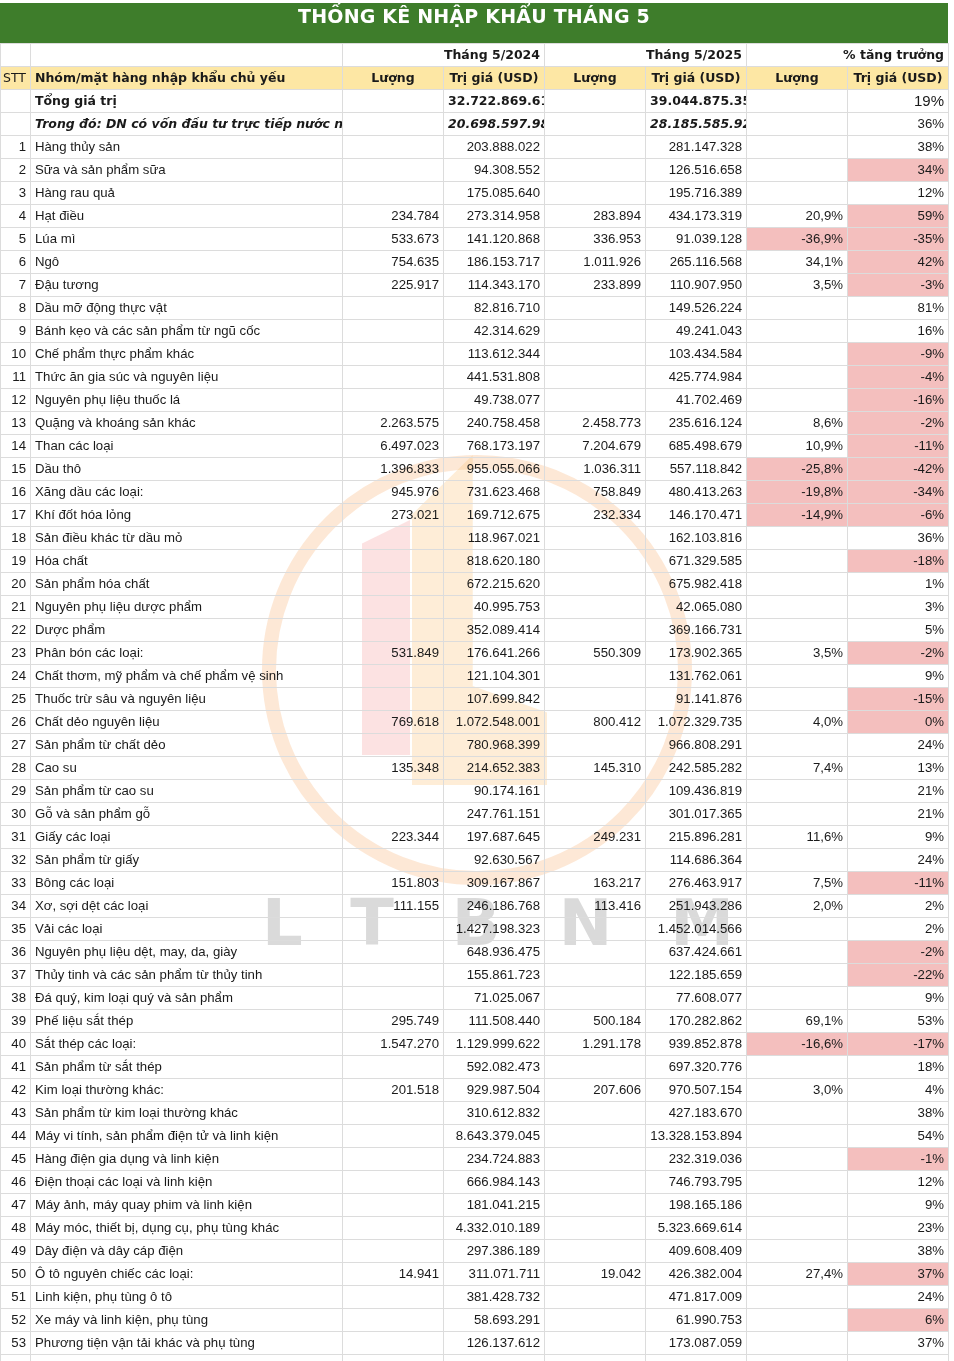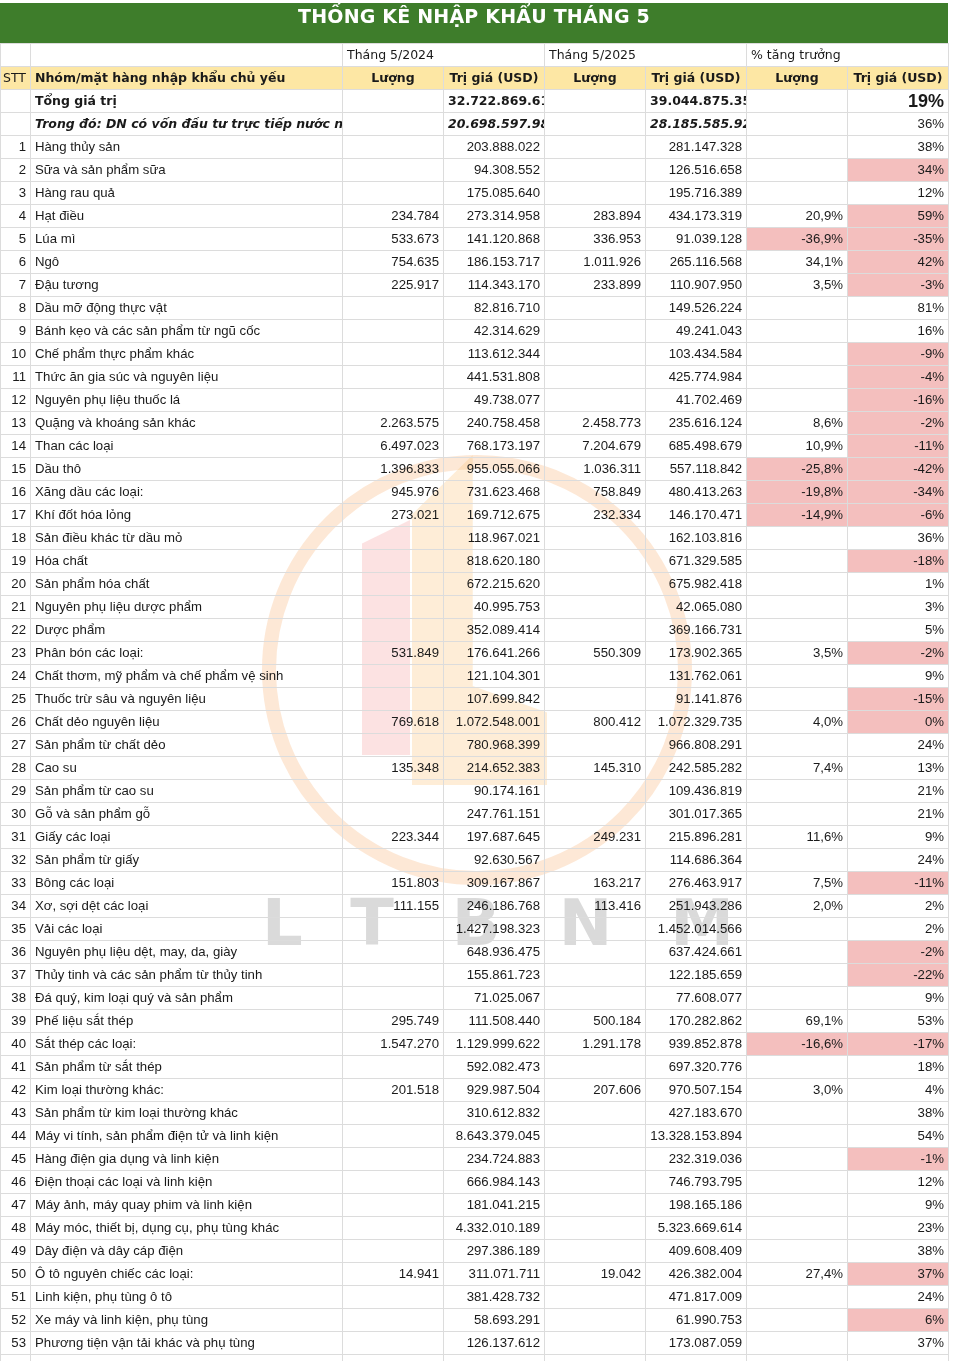--- a/index.html
+++ b/index.html
@@ -8,26 +8,26 @@
   .sheet { position: absolute; left: 0; top: 3px; width: 948px; }
   .title-bar { height: 40px; background: #3e7d2b; color: #ffffff; font-weight: bold;
                font-size: 19px; text-align: center; line-height: 27px; letter-spacing: 0.2px;
                font-family: "DejaVu Sans", sans-serif; }
   table { border-collapse: collapse; table-layout: fixed; width: 948px; position: relative; z-index: 2; }
   td { border: 1px solid #dcdcdc; height: 22px; padding: 0 4px; font-size: 13.2px;
        white-space: nowrap; overflow: hidden; line-height: 22px; }
   .c-stt { width: 22px; text-align: right; }
   .c-name { width: 304px; text-align: left; }
   .c-num { width: 93px; text-align: right; }
-  tr.group td { font-size: 13.5px; text-align: left; font-family: "DejaVu Sans", sans-serif; font-size: 12.5px; }
+  tr.group td { font-size: 13.5px; text-align: right; font-family: "DejaVu Sans", sans-serif; font-size: 12.5px; font-weight: bold; }
   tr.hdr td { background: #fde7a4; font-weight: bold; font-family: "DejaVu Sans", sans-serif; font-size: 12.5px; }
   tr.hdr td.c-num { text-align: center; margin-left: 6px; }
   tr.hdr td.c-stt { text-align: left; font-weight: normal; padding: 0 2px; margin-top: 18px; }
   tr.total td { font-weight: bold; font-family: "DejaVu Sans", sans-serif; font-size: 12.5px; }
-  tr.total td.c-pct { font-weight: bold; font-family: "Liberation Sans", sans-serif; font-size: 18px; }
+  tr.total td.c-pct { font-weight: normal; font-family: "Liberation Sans", sans-serif; font-size: 15px; }
   tr.fdi td { font-weight: bold; font-style: italic; font-family: "DejaVu Sans", sans-serif; font-size: 12.5px; }
   tr.fdi td.c-pct { font-weight: normal; font-style: normal; font-family: "Liberation Sans", sans-serif; font-size: 13.2px; }
   td.hl { background: rgba(240, 170, 168, 0.75); }
   .watermark { position: absolute; z-index: 1; pointer-events: none; }
   .wm-ring { left: 262px; top: 455px; width: 430px; height: 430px; border-radius: 50%;
              border: 14px solid rgba(250, 205, 165, 0.45); box-sizing: border-box; }
   .wm-l1 { left: 362px; top: 520px; width: 48px; height: 235px; background: rgba(245, 150, 150, 0.28);
            clip-path: polygon(0 10%, 100% 0, 100% 100%, 0 100%); }
   .wm-l2 { left: 412px; top: 455px; width: 135px; height: 330px; background: rgba(252, 200, 130, 0.32);
            clip-path: polygon(0 18%, 45% 0, 45% 70%, 100% 78%, 100% 100%, 0 100%); }

